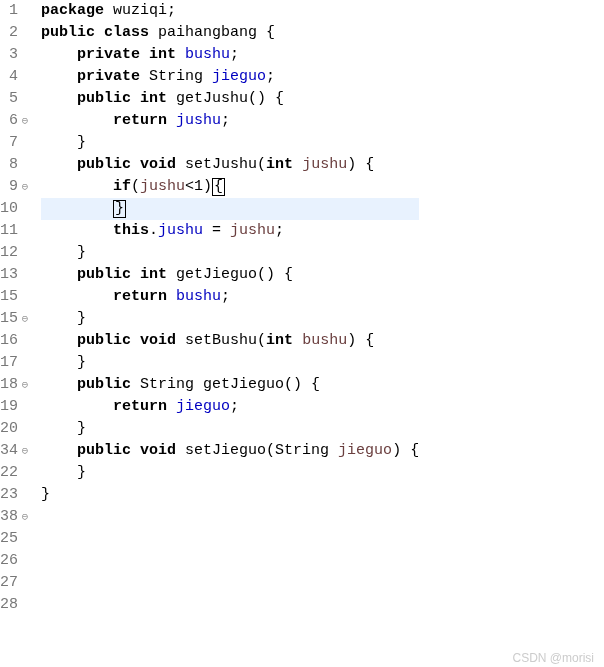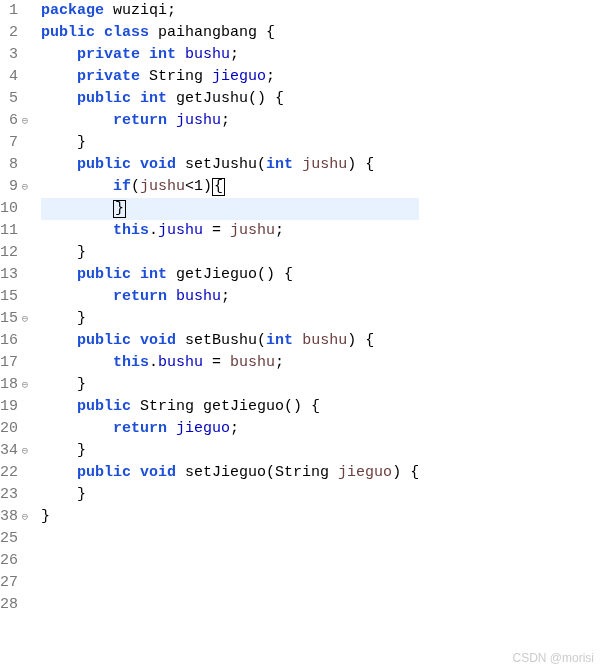--- a/index.html
+++ b/index.html
@@ -43,21 +43,21 @@
     text-align: center;
   }
   .code {
     padding-left: 6px;
   }
   .code-line {
     height: 22px;
     line-height: 22px;
     white-space: pre;
   }
-  .kw { color: #1d4ed8; font-weight: bold; }
+  .kw { color: #000000; font-weight: bold; }
   .pln { color: #000000; }
   .fld { color: #0000c0; }
   .prm { color: #6a3e3e; }
   .highlight { background: #e8f2fe; }
   .cursor-box {
     display:inline-block;
     border:1px solid #000;
     padding:0 1px;
     line-height:16px;
     height:16px;
@@ -116,21 +116,20 @@
       <div class="code-line"><span class="pln">    }</span></div>
       <div class="code-line"><span class="pln">    </span><span class="kw">public</span><span class="pln"> </span><span class="kw">void</span><span class="pln"> setJushu(</span><span class="kw">int</span><span class="pln"> </span><span class="prm">jushu</span><span class="pln">) {</span></div>
       <div class="code-line"><span class="pln">        </span><span class="kw">if</span><span class="pln">(</span><span class="prm">jushu</span><span class="pln">&lt;1)</span><span class="cursor-box">{</span></div>
       <div class="code-line highlight"><span class="pln">        </span><span class="cursor-box">}</span></div>
       <div class="code-line"><span class="pln">        </span><span class="kw">this</span><span class="pln">.</span><span class="fld">jushu</span><span class="pln"> = </span><span class="prm">jushu</span><span class="pln">;</span></div>
       <div class="code-line"><span class="pln">    }</span></div>
       <div class="code-line"><span class="pln">    </span><span class="kw">public</span><span class="pln"> </span><span class="kw">int</span><span class="pln"> getJieguo() {</span></div>
       <div class="code-line"><span class="pln">        </span><span class="kw">return</span><span class="pln"> </span><span class="fld">bushu</span><span class="pln">;</span></div>
       <div class="code-line"><span class="pln">    }</span></div>
       <div class="code-line"><span class="pln">    </span><span class="kw">public</span><span class="pln"> </span><span class="kw">void</span><span class="pln"> setBushu(</span><span class="kw">int</span><span class="pln"> </span><span class="prm">bushu</span><span class="pln">) {</span></div>
-      <div class="code-line"><span class="pln">        </span><span class="kw">this</span><span class="pln">.</span><span class="fld">bushu</span><span class="pln"> = </span><span class="prm">bushu</span><span class="pln">;</span></div>
       <div class="code-line"><span class="pln">    }</span></div>
       <div class="code-line"><span class="pln">    </span><span class="kw">public</span><span class="pln"> String getJieguo() {</span></div>
       <div class="code-line"><span class="pln">        </span><span class="kw">return</span><span class="pln"> </span><span class="fld">jieguo</span><span class="pln">;</span></div>
       <div class="code-line"><span class="pln">    }</span></div>
       <div class="code-line"><span class="pln">    </span><span class="kw">public</span><span class="pln"> </span><span class="kw">void</span><span class="pln"> setJieguo(String </span><span class="prm">jieguo</span><span class="pln">) {</span></div>
       <div class="code-line"><span class="pln">    }</span></div>
       <div class="code-line"><span class="pln">}</span></div>
       <div class="code-line"></div>
     </div>
 </div>

